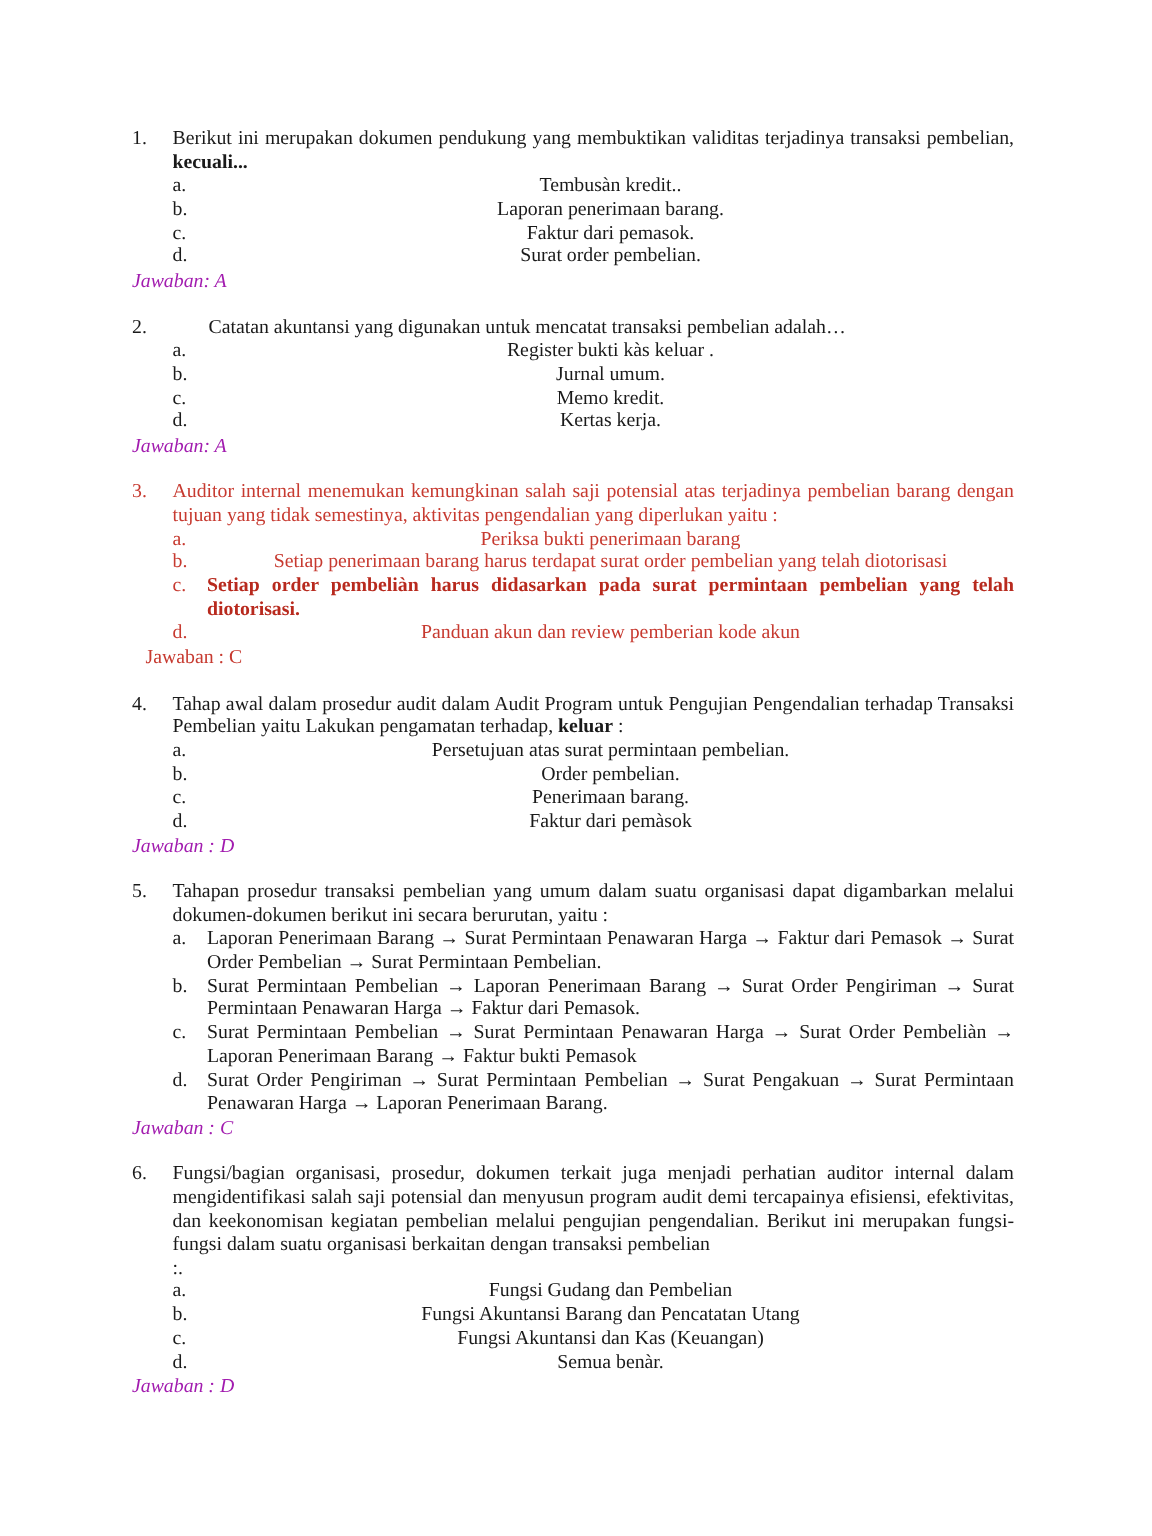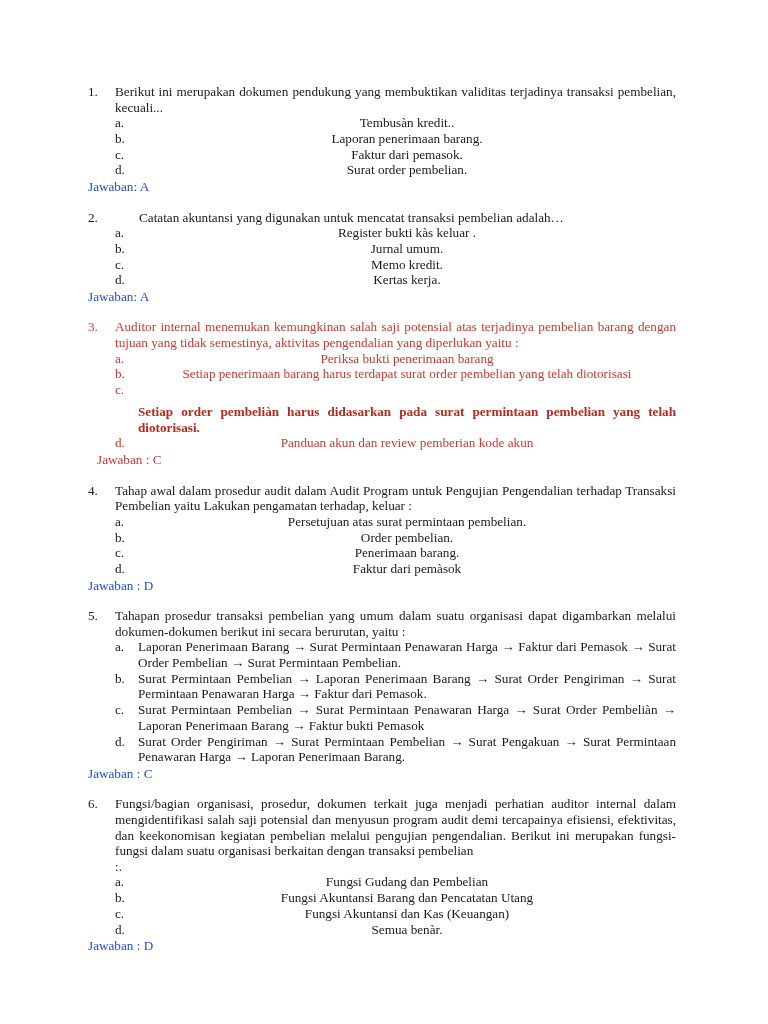--- a/index.html
+++ b/index.html
@@ -78,27 +78,26 @@
 
   
   .answer {
     font-size: 13.2px;
     line-height: 16px;
     margin-top: 1px;
   }
   .answer.indent { padding-left: 9px; }
 
   
-  .red { color: #1d4ed8; }
+  .red { color: #a21caf; font-style: italic; }
   .redq { color: #c73a30; }
-  .b { font-weight: normal; }
+  .b { font-weight: bold; }
   .bold-red {
     font-weight: bold;
     color: #b82a1e;
-    margin-top: 22px;
   }
 </style>
 </head>
 <body>
 
 <div class="page">
 
   <div class="qblock">
     <div class="stem">
       <span class="qnum">1.</span>

